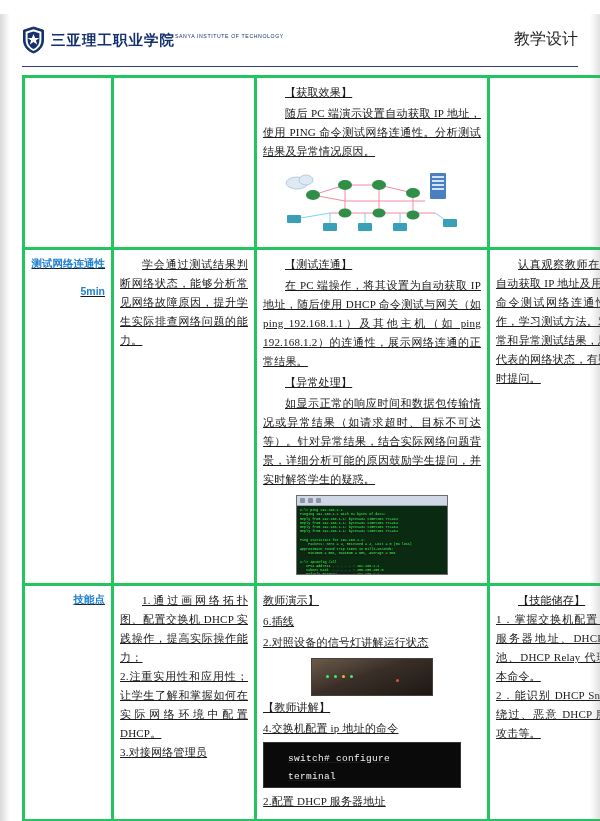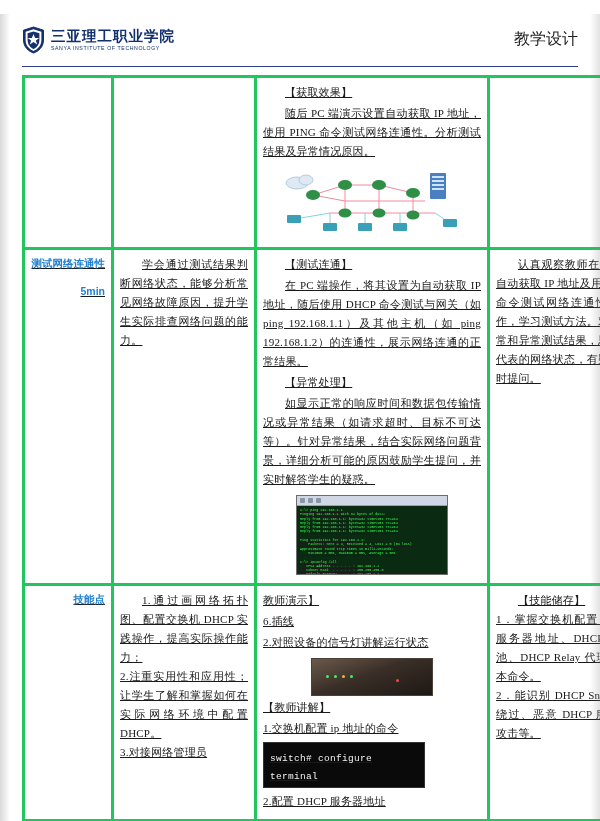--- a/index.html
+++ b/index.html
@@ -27,21 +27,21 @@
     margin-top:14px;
   }
   .logo-wrap{
     display:flex;align-items:center;gap:6px;
   }
   .shield{
     width:23px;height:28px;
     position:relative;
   }
   .shield svg{display:block}
-  .logo-text{display:flex;flex-direction:column;justify-content:center;}
+  .logo-text{display:flex;justify-content:center;}
   .logo-cn{
     font-family:"Liberation Sans", sans-serif;
     font-size:14.5px;font-weight:bold;color:#12306e;letter-spacing:1px;
     line-height:16px;
   }
   .logo-en{
     font-family:"Liberation Sans", sans-serif;
     font-size:5.2px;color:#12306e;letter-spacing:.6px;line-height:8px;
   }
   .header-right{
@@ -130,21 +130,21 @@
     border:1px solid #4a4038;
     position:relative;overflow:hidden;
   }
   .fig-photo .led{
     position:absolute;width:3px;height:3px;border-radius:50%;
   }
   .code-box{
     margin:4px 0 4px 0;
     background:#0a0a0a;
     border:1px solid #333;
-    padding:4px 6px;
+    padding:4px 24px;
     width:148px;
   }
   .code-box span{
     font-family:"Liberation Mono", monospace;
     font-size:9.5px;
     color:#f2f2f2;
     letter-spacing:.3px;
   }
   
   .edge-l,.edge-r{
@@ -310,21 +310,21 @@
 
         <div class="fig fig-photo">
           <span class="led" style="left:14px;top:16px;background:#3ef06a"></span>
           <span class="led" style="left:22px;top:16px;background:#3ef06a"></span>
           <span class="led" style="left:30px;top:16px;background:#f0b23e"></span>
           <span class="led" style="left:38px;top:16px;background:#3ef06a"></span>
           <span class="led" style="left:84px;top:20px;background:#f04b3e"></span>
         </div>
 
         <p class="t">【教师讲解】</p>
-        <p class="t">1.交换机配置 ip 地址的命令</p>
+        <p class="t">4.交换机配置 ip 地址的命令</p>
 
         <div class="code-box">
           <span>switch# configure terminal</span>
         </div>
 
         <p class="t">2.配置 DHCP 服务器地址</p>
       </td>
       <td class="c4">
         <p class="t ind" style="white-space:pre-line">【技能储存】
 1．掌握交换机配置 DHCP 服务器地址、DHCP 地址池、DHCP Relay 代理等基本命令。

